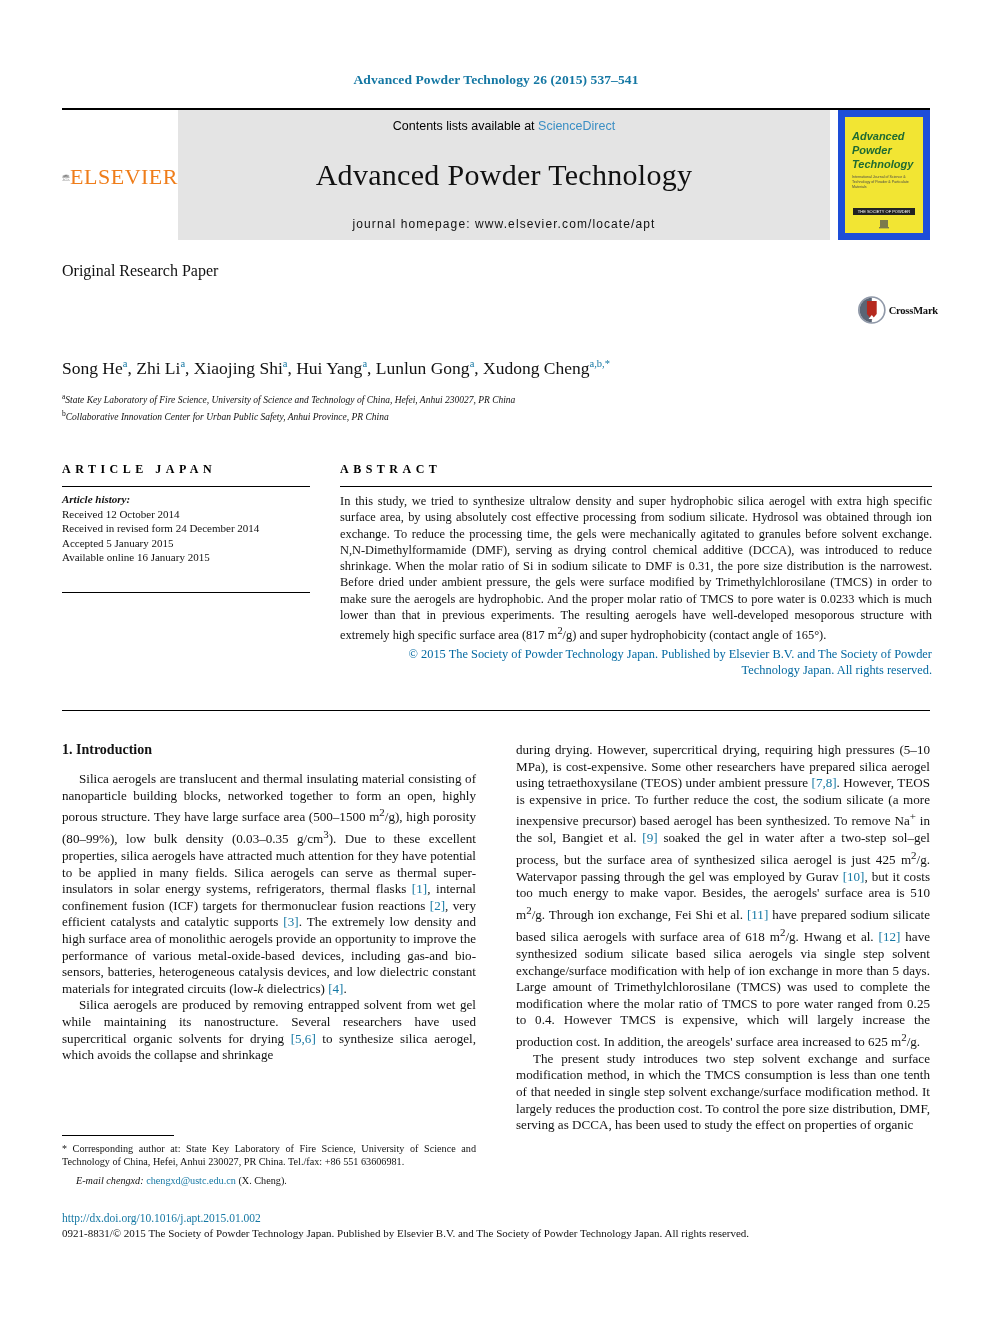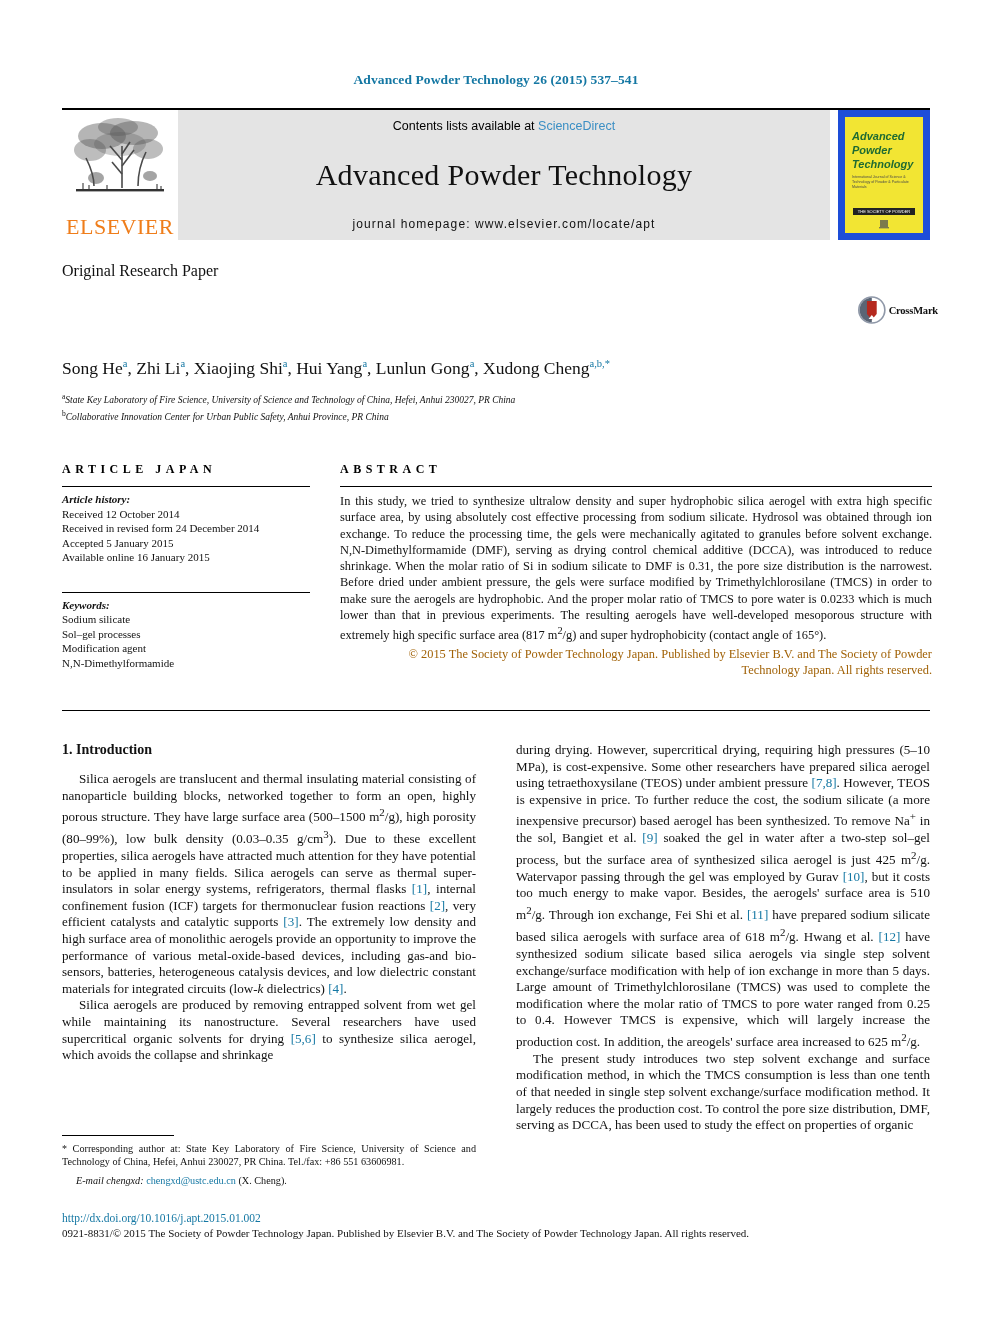--- a/index.html
+++ b/index.html
@@ -49,21 +49,20 @@
   .masthead-inner {
     display: flex;
     height: 100%;
     align-items: stretch;
   }
   .elsevier-logo {
     width: 116px;
     flex: 0 0 116px;
     padding-top: 6px;
     display: flex;
-    flex-direction: column;
     align-items: center;
     justify-content: space-between;
     box-sizing: border-box;
   }
   .tree-svg { display:block; }
   .elsevier-word {
     color: #ef7d1a;
     font-family: "Liberation Serif", serif;
     font-size: 22px;
     letter-spacing: .5px;
@@ -240,21 +239,21 @@
     font-size: 12.4px;
     line-height: 16.3px;
     text-align: justify;
     color: #111;
   }
   .abs-copy {
     font-size: 12.4px;
     line-height: 16.3px;
     text-align: right;
     margin-top: 2px;
-    color: #a16207;
+    color: #0369a1;
   }
   .abs-copy .first { display:block; text-align: justify; text-align-last: right; }
 
   .divider-top {
     position: absolute;
     top: 710px;
     left: 62px;
     width: 868px;
     border-top: 1.6px solid #000;
   }
@@ -433,27 +432,20 @@
     <div class="info-rule"></div>
     <div class="info-body">
       <div class="lbl">Article history:</div>
       <div>Received 12 October 2014</div>
       <div>Received in revised form 24 December 2014</div>
       <div>Accepted 5 January 2015</div>
       <div>Available online 16 January 2015</div>
     </div>
     <div class="info-gap"></div>
     <div class="info-rule"></div>
-    <div class="info-body">
-      <div class="lbl">Keywords:</div>
-      <div>Sodium silicate</div>
-      <div>Sol–gel processes</div>
-      <div>Modification agent</div>
-      <div>N,N-Dimethylformamide</div>
-    </div>
   </div>
 
   <div class="abs-col">
     <div class="colhead">ABSTRACT</div>
     <div class="abs-rule"></div>
     <div class="abs-body">In this study, we tried to synthesize ultralow density and super hydrophobic silica aerogel with extra high specific surface area, by using absolutely cost effective processing from sodium silicate. Hydrosol was obtained through ion exchange. To reduce the processing time, the gels were mechanically agitated to granules before solvent exchange. N,N-Dimethylformamide (DMF), serving as drying control chemical additive (DCCA), was introduced to reduce shrinkage. When the molar ratio of Si in sodium silicate to DMF is 0.31, the pore size distribution is the narrowest. Before dried under ambient pressure, the gels were surface modified by Trimethylchlorosilane (TMCS) in order to make sure the aerogels are hydrophobic. And the proper molar ratio of TMCS to pore water is 0.0233 which is much lower than that in previous experiments. The resulting aerogels have well-developed mesoporous structure with extremely high specific surface area (817 m<sup>2</sup>/g) and super hydrophobicity (contact angle of 165°).</div>
     <div class="abs-copy">
       <span class="first">© 2015 The Society of Powder Technology Japan. Published by Elsevier B.V. and The Society of Powder</span>
       <span>Technology Japan. All rights reserved.</span>
     </div>

